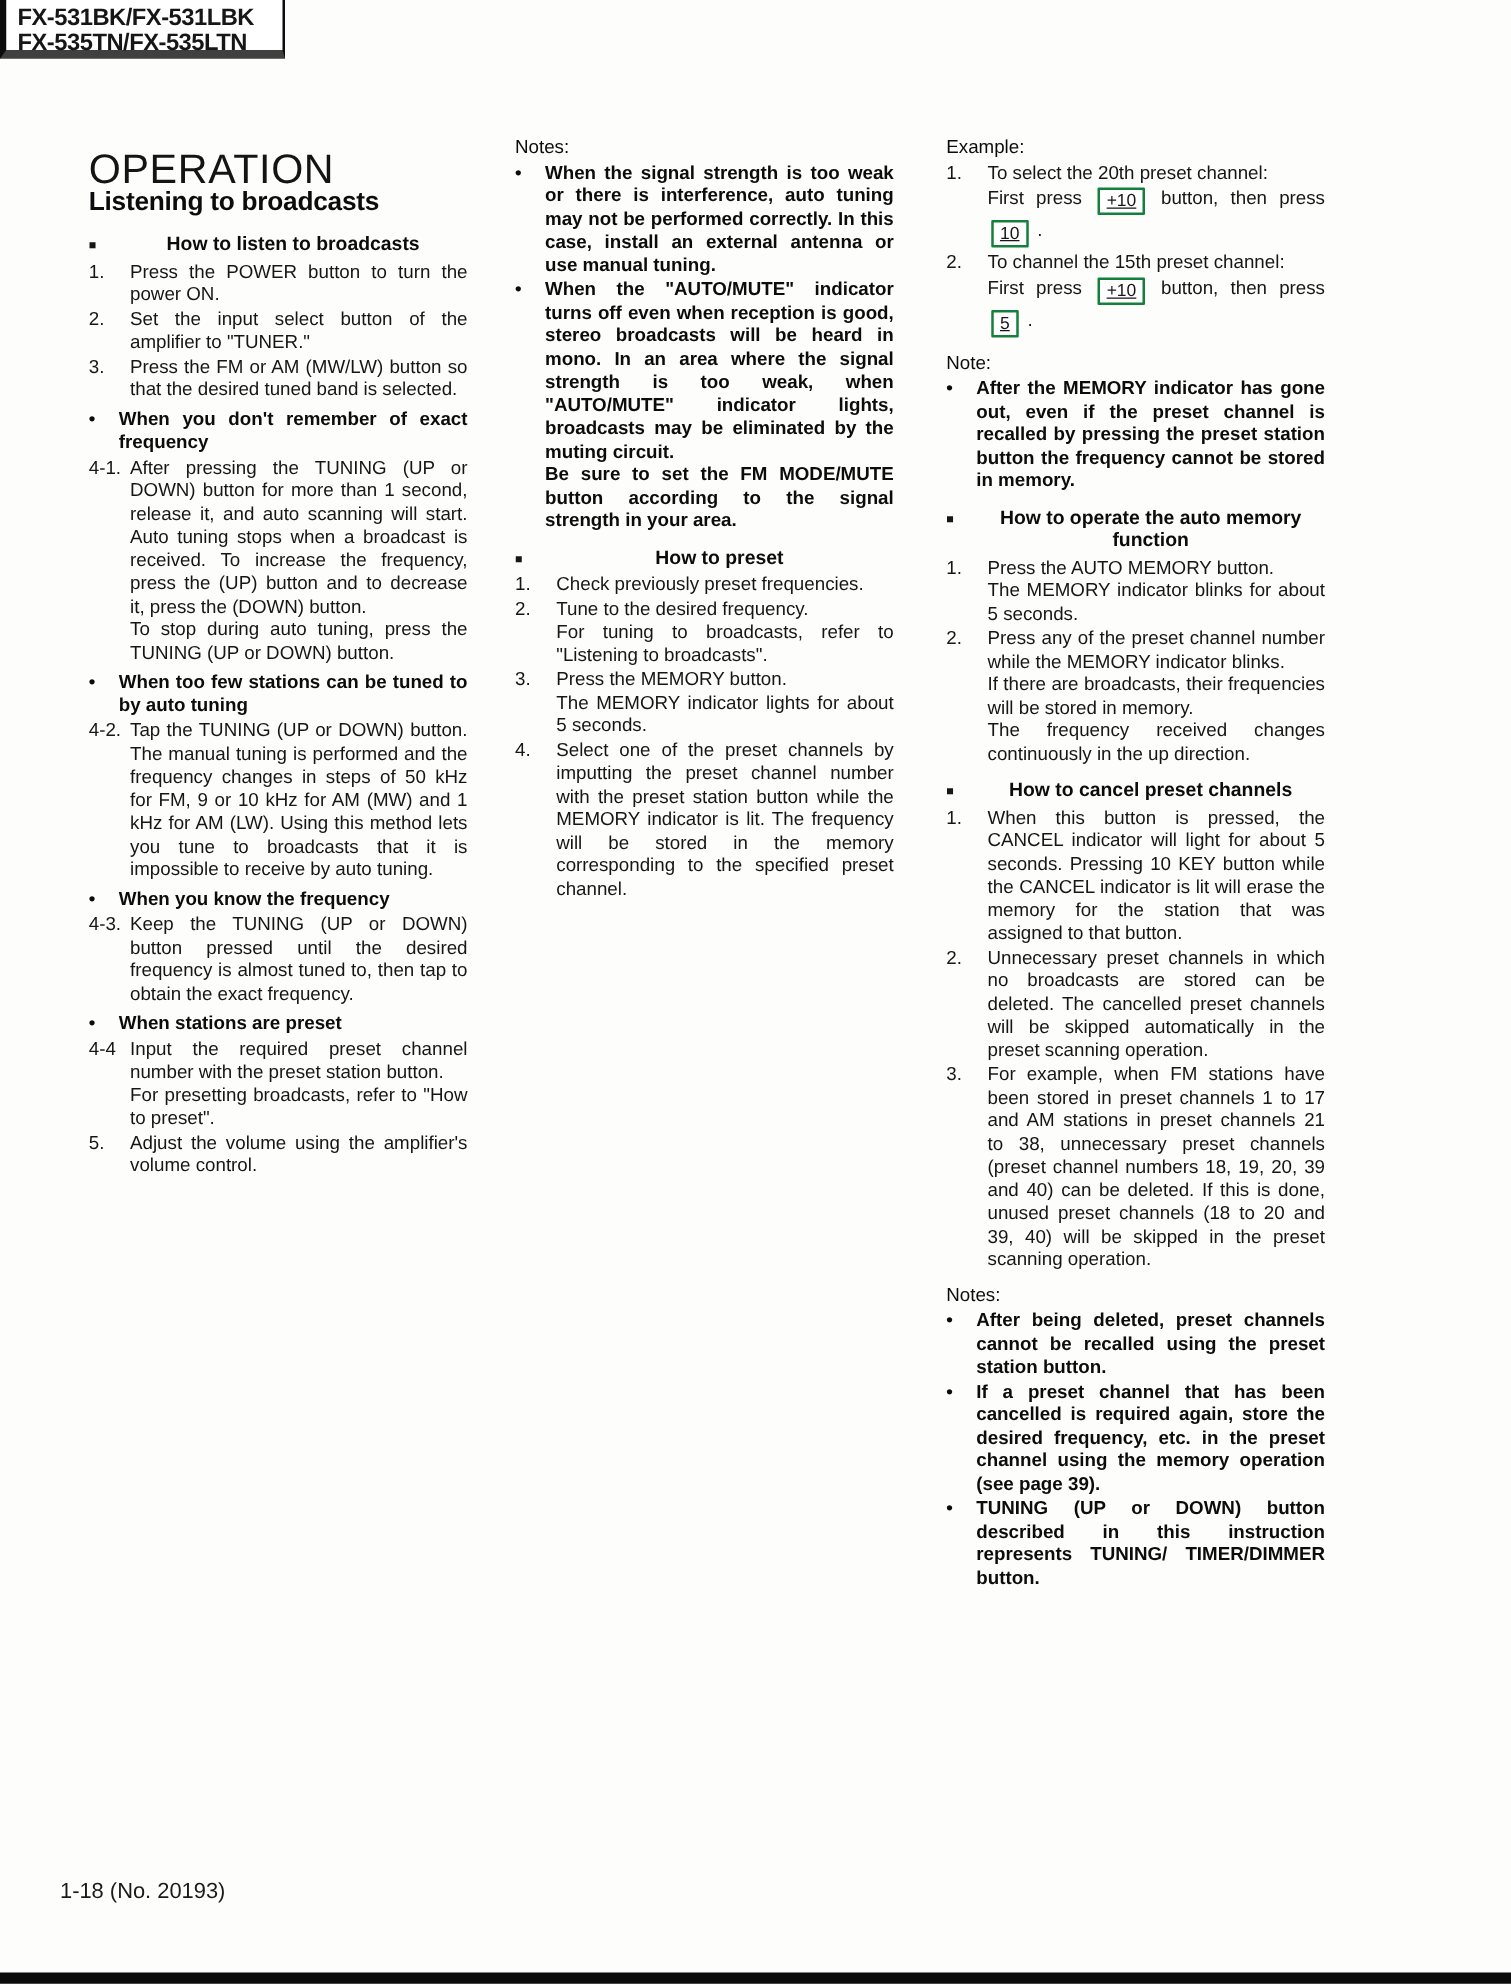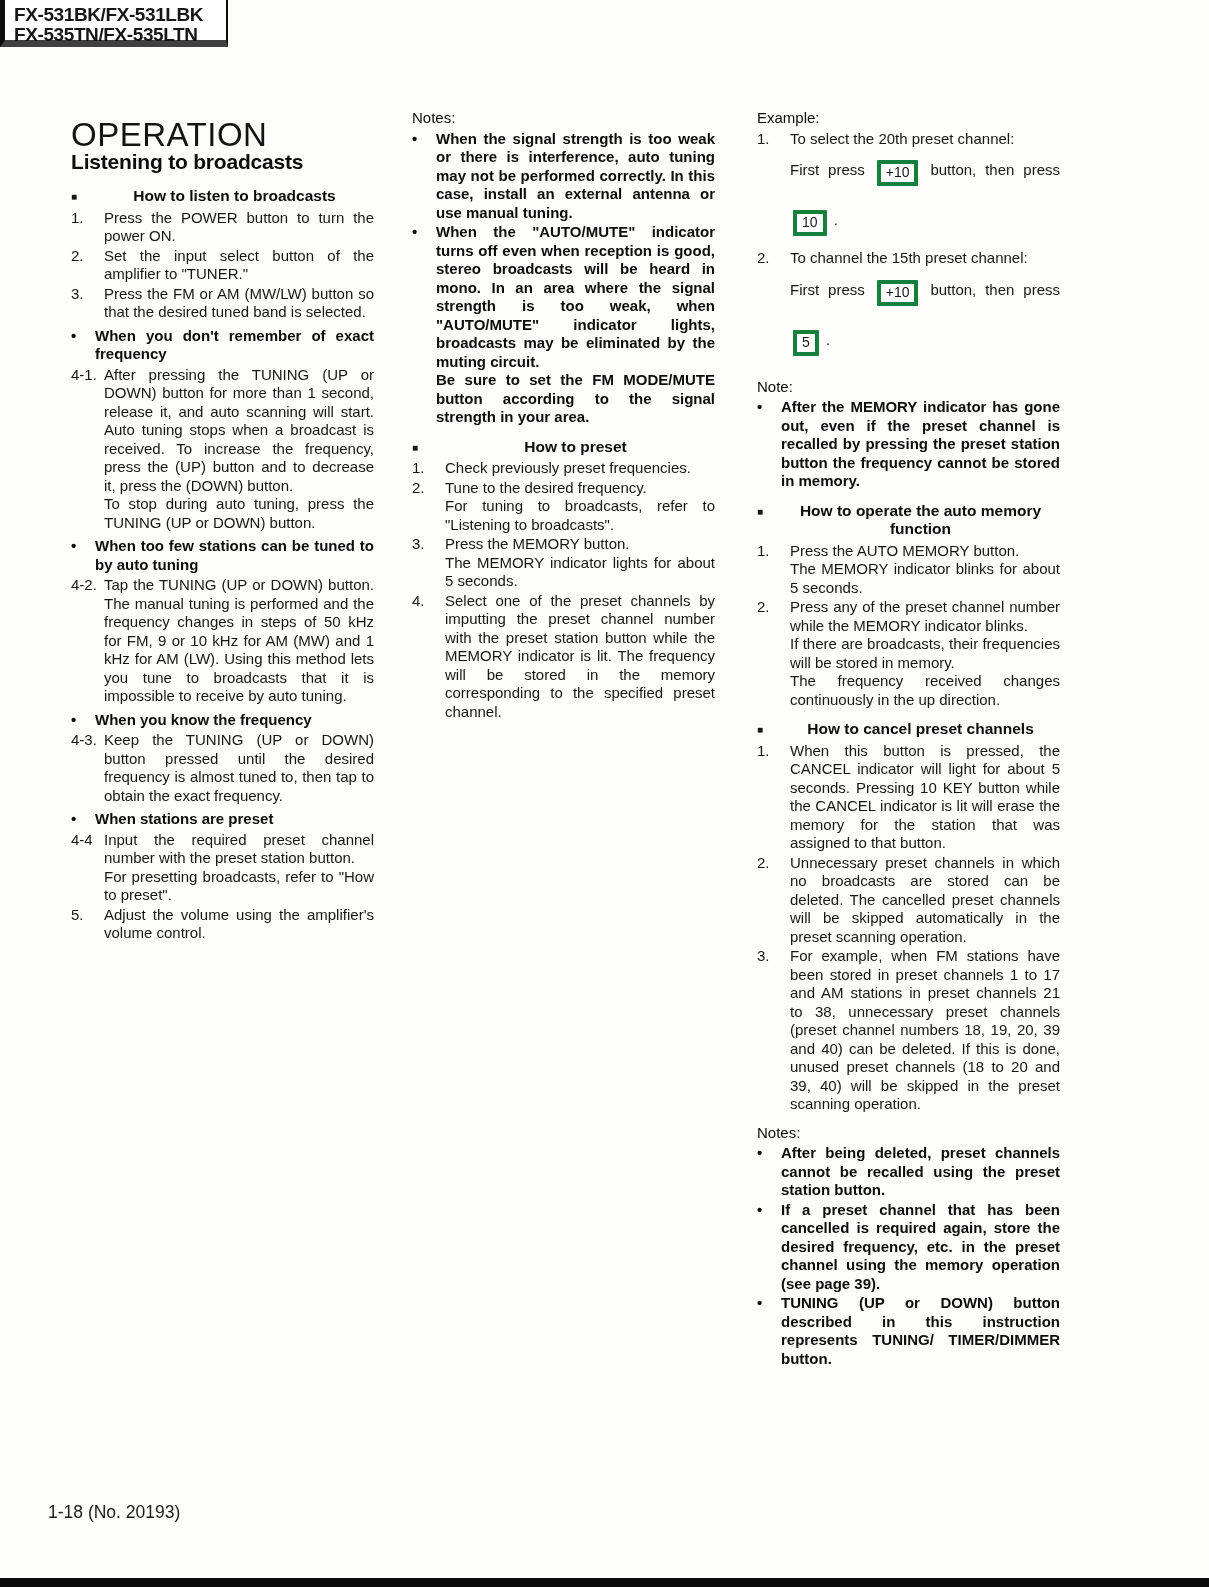--- a/index.html
+++ b/index.html
@@ -34,23 +34,23 @@
   .itm.bh,.itm.bul{padding-left:24px;}
   .itm.sq{padding-left:24px;margin:11px 0 3px 0;}
   .itm.bh{margin:5px 0 2px 0;}
   .itm.bul{margin:0 0 1px 0;}
   .sq .lbl{font-size:10px;top:1px;}
   .sq .bod,.bh .bod,.bul .bod,.bh .lbl,.bul .lbl,.sq .bod{font-weight:700;color:#0c0c0c;}
   .sq .bod{font-size:15.5px;}
   .para{margin:0;text-align:justify;}
   .sq .para{text-align:center;}
   .key{
-    display:inline-block;border:4px solid #15803d;border-radius:1px;
-    padding:0 5px;margin:12px 3px;line-height:16px;height:18px;
-    font-weight:400;font-size:14px;vertical-align:-2px;background:#fff;white-space:nowrap;
+    display:inline-block;border:2px solid #15803d;border-radius:1px;
+    padding:0 5px;margin:2px 3px;line-height:16px;height:18px;
+    font-weight:400;font-size:14px;vertical-align:-2px;background:#fff;white-space:nowrap;text-decoration:underline;
   }
   
   .footer{position:absolute;left:48px;top:1502px;font-size:17.5px;color:#1a1a1a;}
   .bottom-bar{position:absolute;left:0;bottom:0;width:1209px;height:9px;background:#0b0b0b;}
 </style>
 </head>
 <body>
 
 <div class="model-box">
   <div class="model-line">FX-531BK/FX-531LBK</div>

